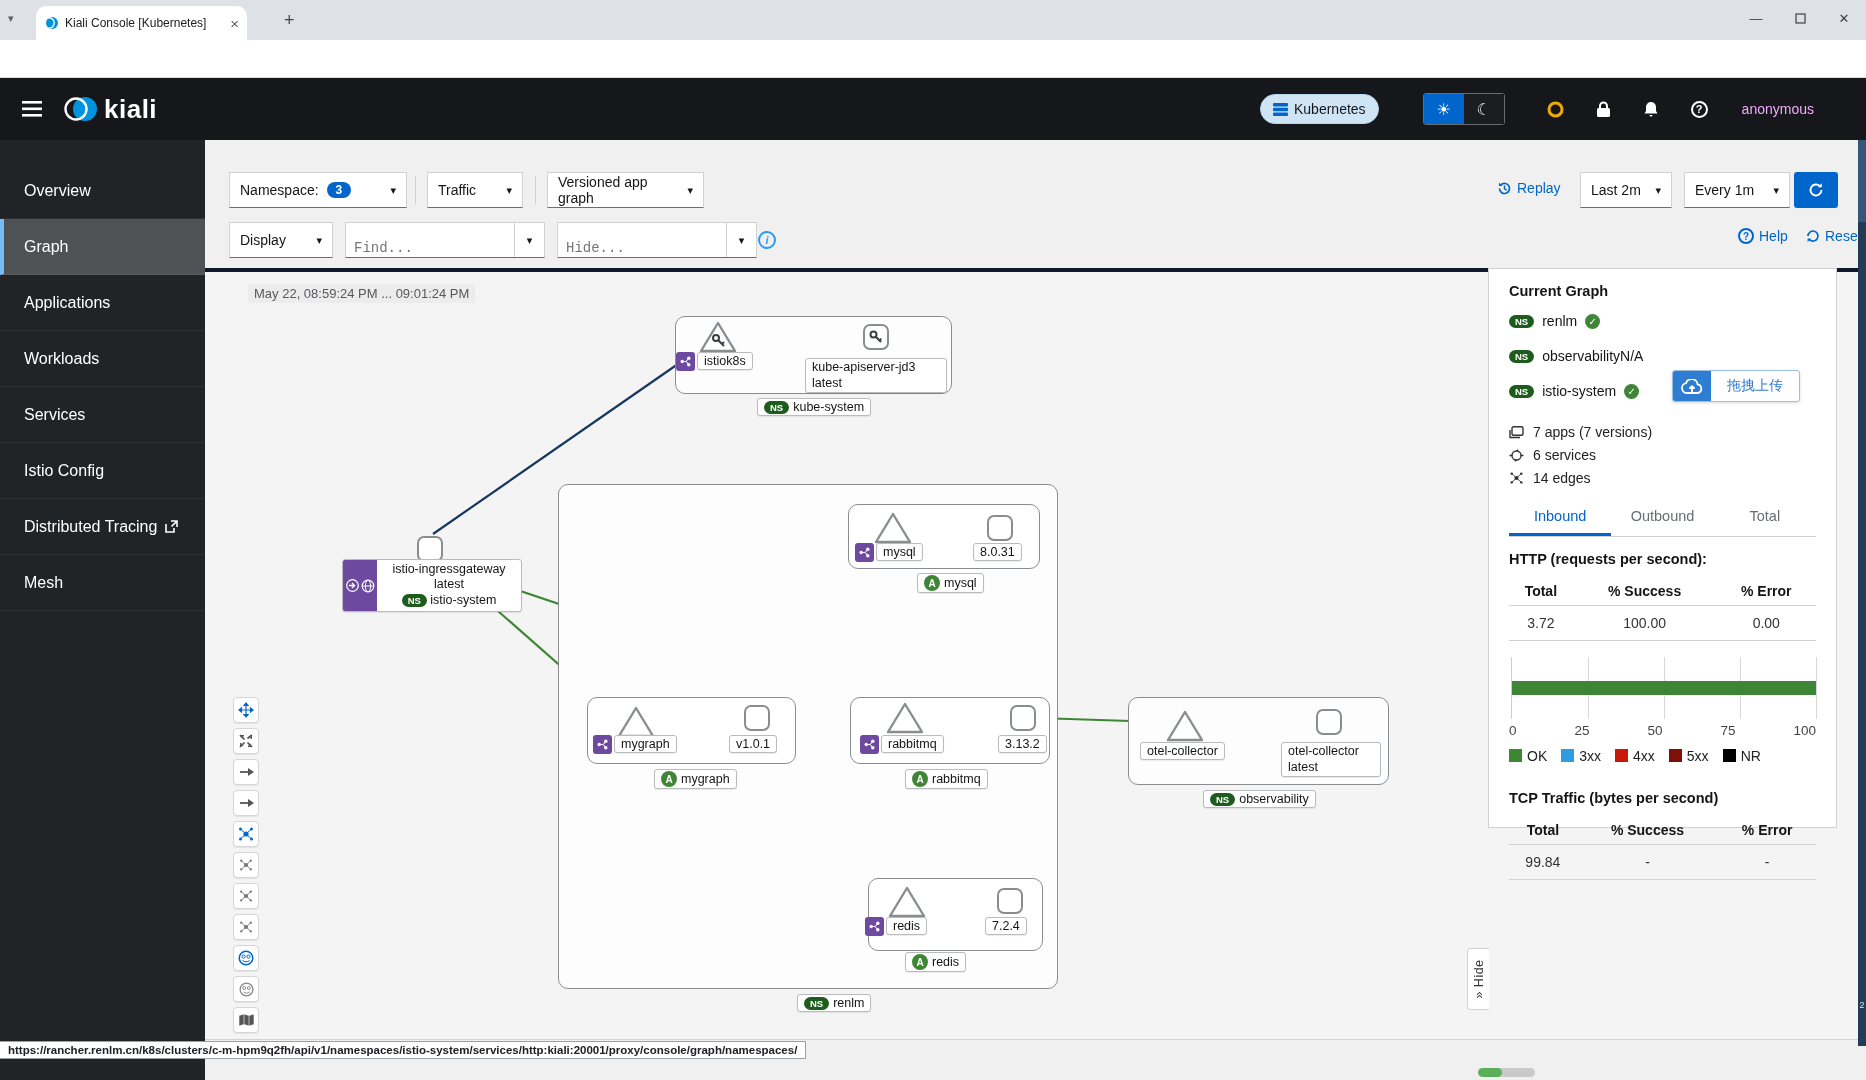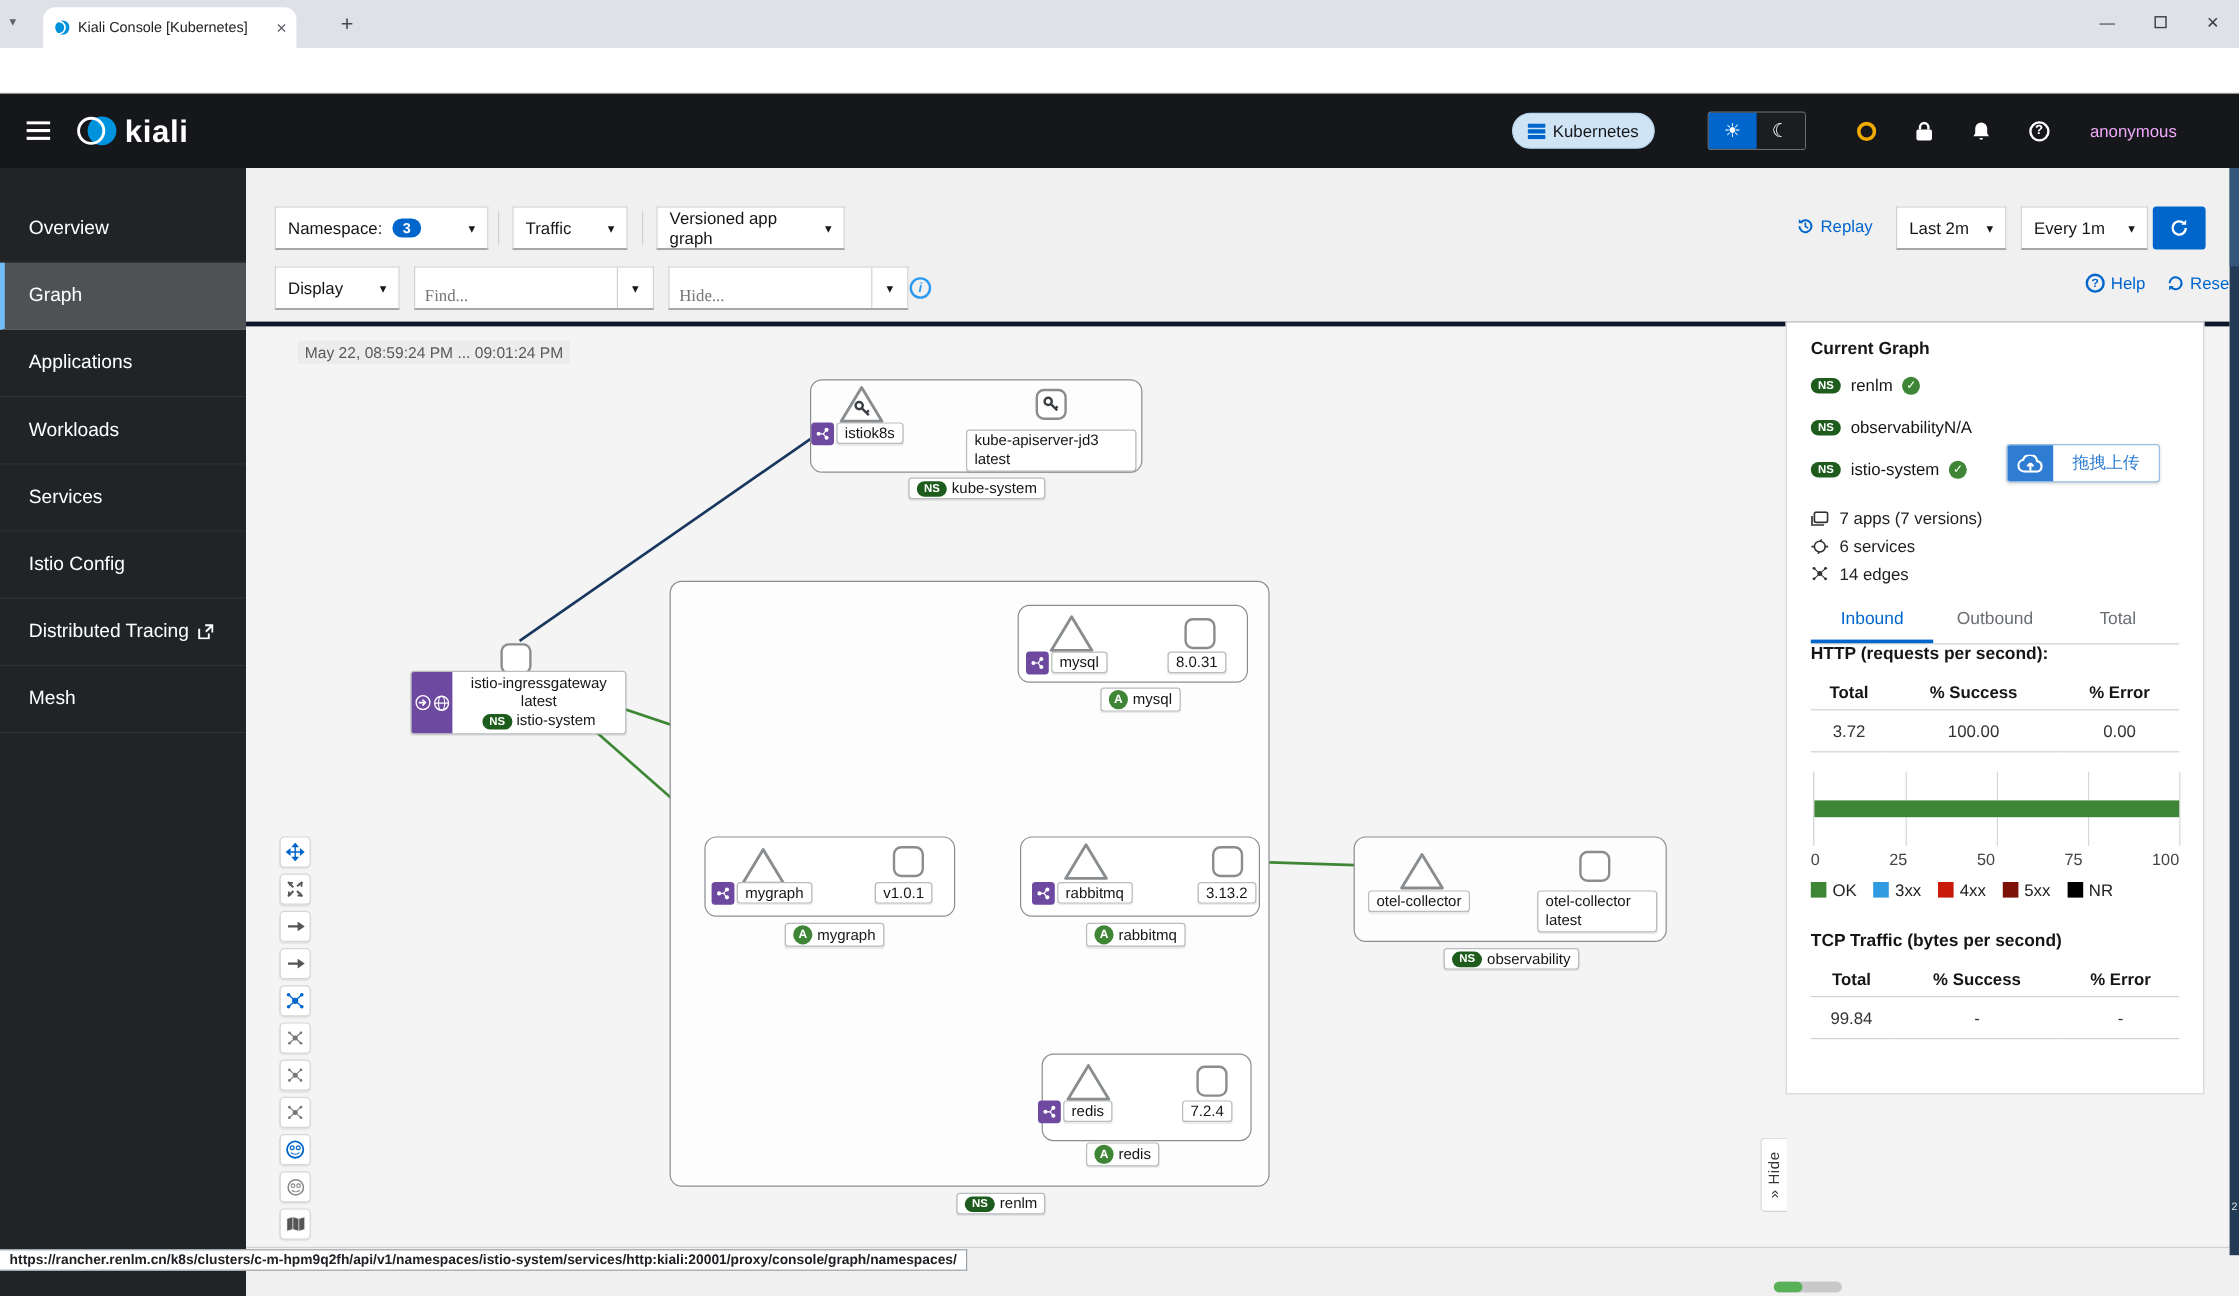--- a/index.html
+++ b/index.html
@@ -55,21 +55,21 @@
   .caret { color:#151515; font-size:11px; }
   .tdiv { width:1px; height:28px; background:#d2d2d2; }
   #ns-count { background:#06c; color:#fff; border-radius:10px; font-size:12px;
     padding:1px 9px; font-weight:bold; }
   #refresh-btn { left:1794px; top:172px; width:44px; height:36px; background:#06c;
     border-radius:3px; display:flex; align-items:center; justify-content:center; }
   .bluelink { color:#06c; font-size:14px; display:flex; align-items:center; gap:5px; }
   .pfinput { background:#fff; border:1px solid #d2d2d2; border-bottom:1px solid #6a6e73;
     height:36px; display:flex; align-items:center; }
   .pfinput input { border:0; outline:0; font-size:14px; color:#6a6e73; flex:1;
-    padding:0 8px; font-family:Liberation Serif, serif; background:transparent; min-width:0;margin-top:16px; }
+    padding:0 8px; font-family:Liberation Mono, monospace; background:transparent; min-width:0;margin-top:16px; }
   .in-caret { width:30px; height:34px; border-left:1px solid #d2d2d2; display:flex;
     align-items:center; justify-content:center; }
   #info-ic { left:758px; top:231px; width:18px; height:18px; border:2px solid #2b9af3;
     border-radius:50%; color:#2b9af3; font-size:11px; font-weight:bold; font-style:italic;
     display:flex; align-items:center; justify-content:center; }
   .qmark { width:16px; height:16px; border:2px solid #06c; border-radius:50%;
     font-size:10px; font-weight:bold; display:flex; align-items:center; justify-content:center; }
 
   
   #canvas { left:205px; top:268px; width:1653px; height:772px; background:#f4f4f4;
@@ -100,29 +100,29 @@
     justify-content:center; box-shadow:0 1px 1px rgba(0,0,0,0.07); }
   #gw-label { left:137px; top:287px; width:180px; height:53px; background:#fff;
     border:1px solid #b9bbbd; border-radius:3px; display:flex; position:absolute;
     box-shadow:0 1px 1px rgba(0,0,0,0.08); }
   #gw-purple { width:34px; background:#6d4aa0; border-radius:2px 0 0 2px;
     display:flex; align-items:center; justify-content:center; gap:2px; }
   #gw-text { flex:1; text-align:center; font-size:12.5px; color:#151515;
     line-height:1.2; padding-top:2px; }
 
   
-  #panel { left:1488px; top:268px; width:349px; height:644px; background:#fff;
+  #panel { left:1488px; top:268px; width:349px; height:560px; background:#fff;
     border:1px solid #d2d2d2; padding:14px 20px; font-size:14px; color:#151515; }
   #panel h3 { font-size:14.5px; margin-bottom:14px; }
   .ns-row { display:flex; align-items:center; gap:8px; margin-bottom:19px; }
   .okcheck { width:15px; height:15px; background:#3e8635; border-radius:50%;
     color:#fff; font-size:10px; display:flex; align-items:center; justify-content:center; }
   .stat-row { display:flex; align-items:center; gap:9px; margin-bottom:7px;
     color:#222; }
-  #ptabs { display:flex; border-bottom:1px solid #d2d2d2; margin:14px 0 0 0; }
+  #ptabs { display:flex; border-bottom:1px solid #d2d2d2; margin:14px 0 14px 0; }
   .ptab { flex:1; text-align:center; padding:8px 0 9px; color:#6a6e73; font-size:14.5px; }
   .ptab.active { color:#06c; border-bottom:3px solid #06c; }
   .ttl { font-weight:bold; font-size:14.5px; margin-bottom:10px; }
   table.mtable { width:100%; border-collapse:collapse; margin-bottom:6px; }
   table.mtable th { font-weight:bold; font-size:14px; padding:6px 0;
     border-bottom:1px solid #d2d2d2; text-align:center; }
   table.mtable td { font-size:14px; padding:9px 0; border-bottom:1px solid #d2d2d2;
     text-align:center; color:#333; }
   #barchart { margin-top:16px; position:relative; height:62px;
     border-left:1px solid #cfcfcf; margin-left:2px; }

